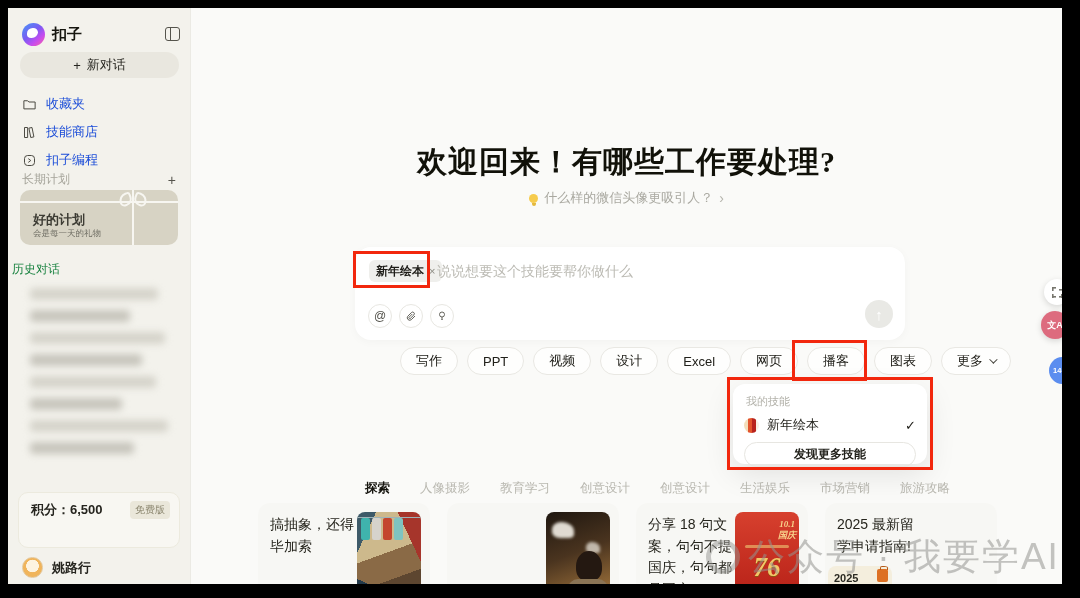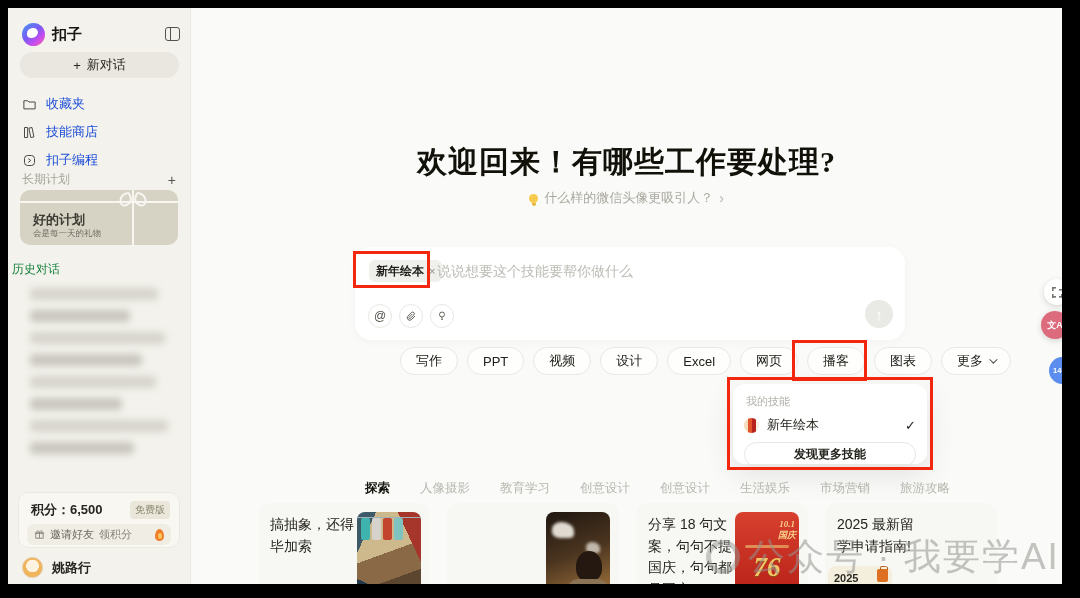--- a/index.html
+++ b/index.html
@@ -254,29 +254,20 @@
       <div class="hbar d" style="width:92px"></div>
       <div class="hbar" style="width:138px"></div>
       <div class="hbar d" style="width:104px"></div>
     </div>
 
     <div class="points-card">
       <div class="points-row">
         <span class="points-text"><span>积分：</span><span>6,500</span></span>
         <span class="free-badge">免费版</span>
       </div>
-      <div class="invite-pill">
-        <svg width="11" height="11" viewBox="0 0 24 24" style="stroke:#87857a;fill:none;stroke-width:2">
-            <rect x="4" y="9" width="16" height="11"></rect>
-            <path d="M2 9h20M12 9v11M8 9c-3-1-3-5 0-5s4 3 4 5c0-2 1-5 4-5s3 4 0 5"></path>
-          </svg>
-        <span class="invite-strong">邀请好友</span>
-        <span>领积分</span>
-        <span class="flame"></span>
-      </div>
     </div>
 
     <div class="user-row">
       <div class="avatar"></div>
       <div class="user-name">姚路行</div>
     </div>
   </div>
 
   <div class="main">
     <div class="greeting">欢迎回来！有哪些工作要处理?</div>

